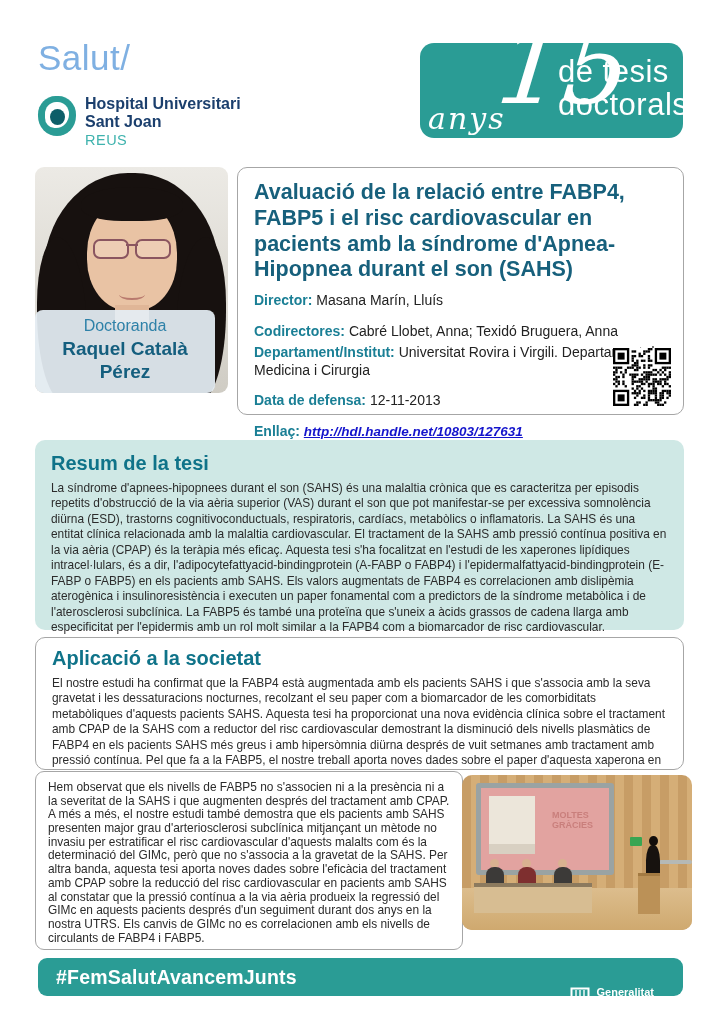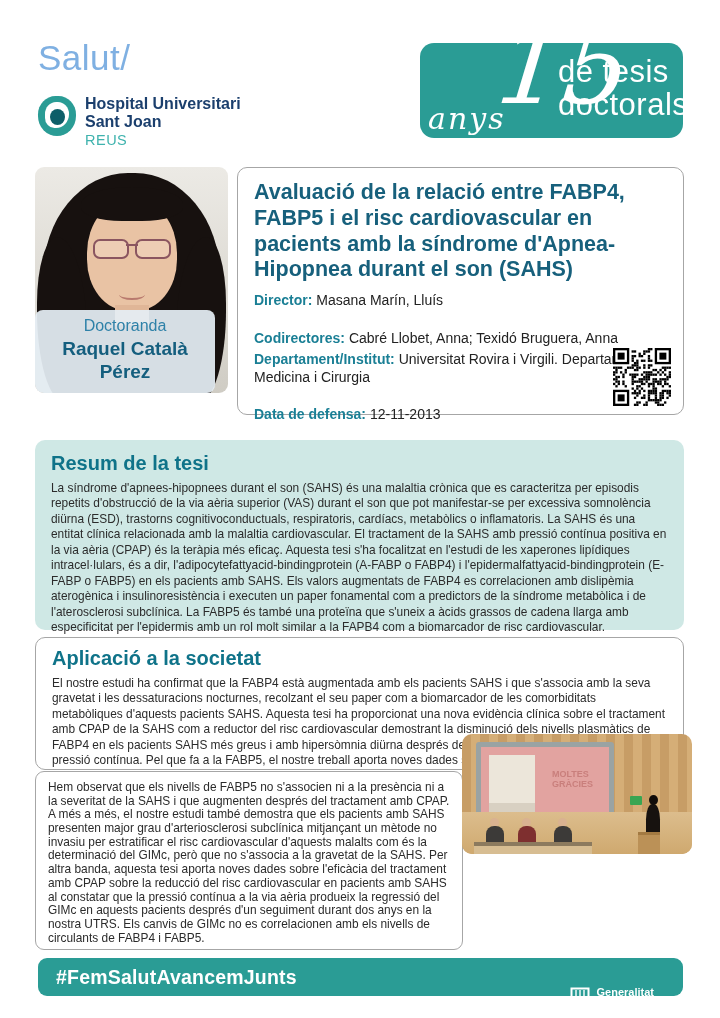--- a/index.html
+++ b/index.html
@@ -39,36 +39,36 @@
   .caption{position:absolute;left:0;right:13px;bottom:0;background:rgba(229,238,244,.93);border-radius:8px;text-align:center;padding:7px 4px 10px;}
   .caption .role{font-size:16px;color:#2e81a8;}
   .caption .name{font-size:19px;font-weight:bold;color:#145e7e;line-height:1.18;margin-top:3px;}
 
   
   .titlebox{position:absolute;left:237px;top:167px;width:447px;height:248px;border:1.5px solid #a6a6a6;border-radius:10px;box-sizing:border-box;padding:12px 16px;}
   .title{font-size:21.5px;font-weight:bold;color:#17607c;line-height:1.2;}
   .meta{margin-top:9px;font-size:14px;color:#222;}
   .meta .row{margin-top:4px;line-height:1.25;}
   .meta .lab{font-weight:bold;color:#1a7f95;}
-  .meta .row.gap{margin-top:20px;}
+  .meta .row.gap{margin-top:13px;}
   .meta .link{color:#1414cc;font-weight:bold;text-decoration:underline;font-size:13.5px;font-style:italic;}
   .qr{position:absolute;right:12px;bottom:8px;width:58px;height:58px;}
 
   
   .resum{position:absolute;left:35px;top:440px;width:649px;height:190px;background:#cfe8e5;border-radius:10px;box-sizing:border-box;padding:12px 16px;}
   h2.sec{margin:0 0 6px;font-size:20px;font-weight:bold;color:#0f7389;}
   .body-txt{font-size:11.9px;line-height:1.3;color:#2b2b2b;}
 
   
   .aplicacio{position:absolute;left:35px;top:637px;width:649px;height:133px;border:1.5px solid #a6a6a6;border-radius:10px;box-sizing:border-box;padding:9px 16px;background:#fff;}
   .box2{position:absolute;left:35px;top:771px;width:428px;height:179px;border:1.5px solid #a6a6a6;border-radius:9px;box-sizing:border-box;padding:9px 12px;background:#fff;}
   .box2 .body-txt{font-size:11.9px;line-height:1.15;}
 
   
-  .aud{position:absolute;left:462px;top:734px;width:230px;height:120px;border-radius:10px;overflow:hidden;
+  .aud{position:absolute;left:462px;top:775px;width:230px;height:155px;border-radius:10px;overflow:hidden;
        background:repeating-linear-gradient(90deg,#c79d66 0 9px,#d5ae77 9px 18px);}
   .aud .stage{position:absolute;left:0;right:0;bottom:0;height:42px;background:linear-gradient(#dcbd8d,#cfa96f);}
   .aud .screen{position:absolute;left:14px;top:8px;width:128px;height:82px;background:#e2a3a0;border:5px solid #9aa3a3;border-radius:3px;}
   .aud .building{position:absolute;left:8px;top:8px;width:46px;height:58px;background:#ece6da;box-shadow:inset 0 -10px 0 #d8d0c2;}
   .aud .slide-txt{position:absolute;right:5px;top:22px;width:52px;font-size:9px;font-weight:bold;color:#c97f7c;line-height:1.15;}
   .aud .exit{position:absolute;left:168px;top:62px;width:12px;height:9px;background:#39a552;border-radius:1px;}
   .aud .rail{position:absolute;right:0;top:85px;width:46px;height:4px;background:#b5b9b6;border-radius:2px;}
   .aud .table{position:absolute;left:12px;top:108px;width:118px;height:26px;background:#d7bd92;border-top:4px solid #8c7a5e;}
   .aud .p1,.aud .p2,.aud .p3{position:absolute;top:92px;width:18px;height:18px;background:#3c3a38;border-radius:45% 45% 0 0;}
   .aud .p1{left:24px;} .aud .p2{left:56px;background:#7e2f2f;} .aud .p3{left:92px;}

